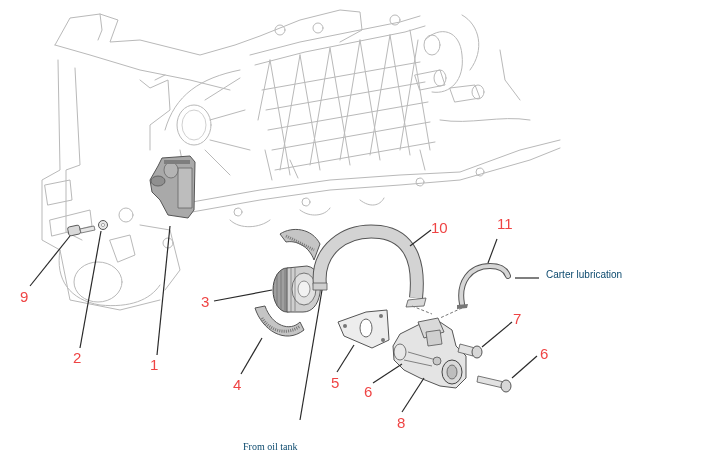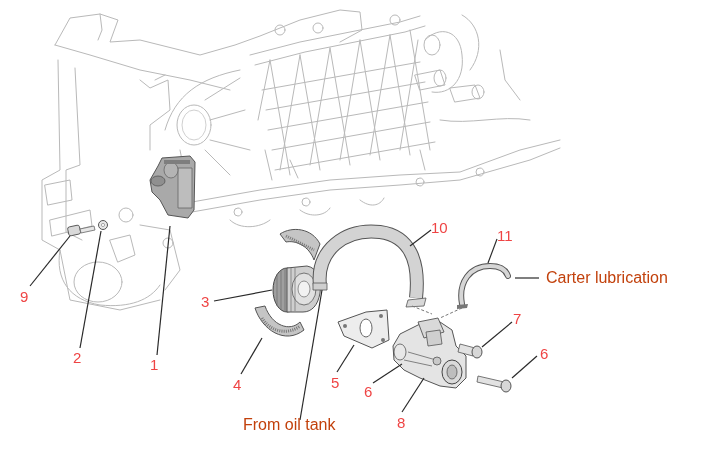--- a/index.html
+++ b/index.html
@@ -5,21 +5,21 @@
   html, body { margin: 0; padding: 0; background: #ffffff; }
   body { width: 720px; height: 454px; overflow: hidden; position: relative; font-family: "Liberation Sans", sans-serif; }
   #stage { position: absolute; left: 0; top: 0; width: 720px; height: 454px; }
   svg { position: absolute; left: 0; top: 0; }
   .ol { fill: none; stroke: #b9b9b9; stroke-width: 1; stroke-linejoin: round; stroke-linecap: round; }
   .ol2 { fill: none; stroke: #c9c9c9; stroke-width: 0.9; }
   .part { stroke: #555; stroke-width: 1; stroke-linejoin: round; }
   .lead { stroke: #2a2a2a; stroke-width: 1.2; fill: none; }
   .dash { stroke: #777; stroke-width: 1; stroke-dasharray: 3 2; fill: none; }
   .callout { position: absolute; font-size: 15px; color: #ef4444; line-height: 1; white-space: nowrap; }
-  .note { position: absolute; font-size: 16px; color: #c2410c; line-height: 1; white-space: nowrap; }
+  .note { position: absolute; font-size: 10px; color: #0c4a6e; line-height: 1; white-space: nowrap; }
 </style>
 </head>
 <body>
 
 <div id="stage">
   <svg width="720" height="454" viewBox="0 0 720 454">
 
     <g>
 
       <path class="ol" d="M55 45 L70 18 L100 14 L118 20 L110 42 L140 40 L200 55 L235 45 L260 36 L300 20 L340 10 L360 12 L362 30 L340 42"></path>
@@ -199,17 +199,17 @@
   <div class="callout" id="c2" style="left: 73px; top: 350px;">2</div>
   <div class="callout" id="c3" style="left: 201px; top: 294px;">3</div>
   <div class="callout" id="c4" style="left: 233px; top: 377px;">4</div>
   <div class="callout" id="c5" style="left: 331px; top: 375px;">5</div>
   <div class="callout" id="c6a" style="left: 364px; top: 384px;">6</div>
   <div class="callout" id="c6b" style="left: 540px; top: 346px;">6</div>
   <div class="callout" id="c7" style="left: 513px; top: 311px;">7</div>
   <div class="callout" id="c8" style="left: 397px; top: 415px;">8</div>
   <div class="callout" id="c9" style="left: 20px; top: 289px;">9</div>
   <div class="callout" id="c10" style="left: 431px; top: 220px;">10</div>
-  <div class="callout" id="c11" style="left: 497px; top: 228px;">11</div>
+  <div class="callout" id="c11" style="left: 497px; top: 216px;">11</div>
 
   <div class="note" id="n-carter" style="left: 546px; top: 270px;">Carter lubrication</div>
-  <div class="note" id="n-tank" style="left: 243px; top: 417px;">From oil tank</div>
+  <div class="note" id="n-tank" style="left: 243px; top: 442px; font-family: Liberation Serif, serif;">From oil tank</div>
 </div>
 
 </body></html>

